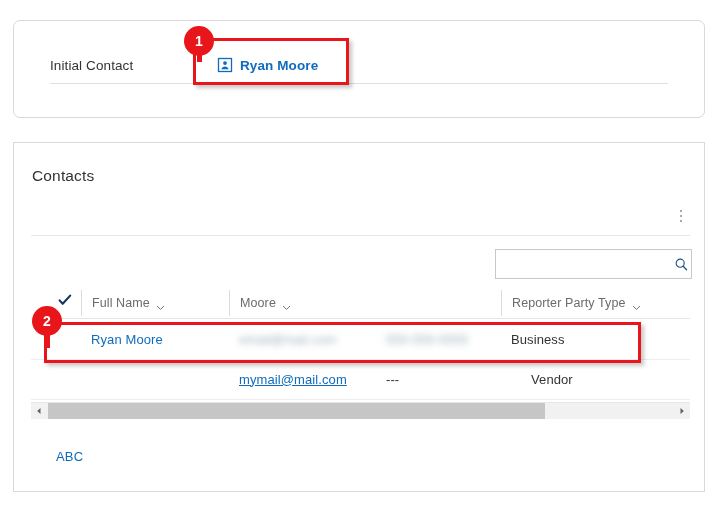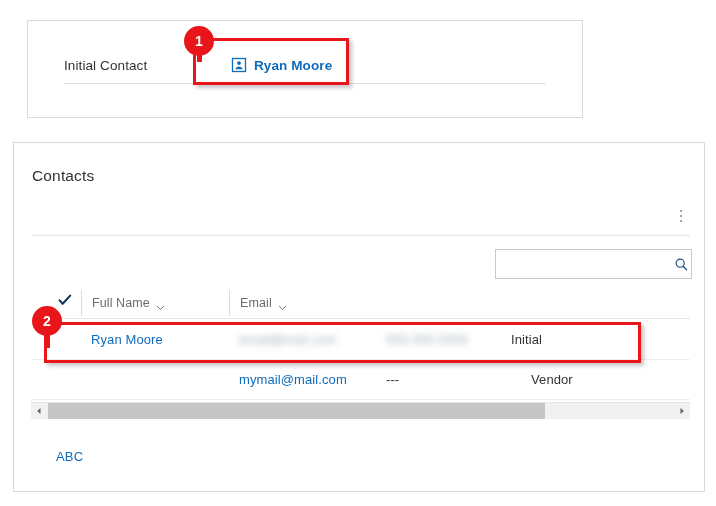--- a/index.html
+++ b/index.html
@@ -18,24 +18,25 @@
 
   .card {
     position: absolute;
     background: #ffffff;
     border: 1px solid #d9d9d9;
     box-sizing: border-box;
   }
 
   
   #card-initial-contact {
-    left: 27px;
+    left: 13px;
     top: 20px;
-    width: 556px;
+    width: 692px;
     height: 98px;
+    border-radius: 7px;
   }
   .field-row {
     position: absolute;
     left: 0;
     top: 26px;
     width: 100%;
     height: 42px;
   }
   .field-label {
     position: absolute;
@@ -389,42 +390,50 @@
     <div class="hdr-cell" style="left:50px;width:145px;">
       <span>Full Name</span>
       <span class="chev">
         <svg viewBox="0 0 10 7" width="9" height="6" aria-hidden="true">
           <path d="M1 1.2L5 5.2L9 1.2" fill="none" stroke="#6b6b6b" stroke-width="1.1"></path>
         </svg>
       </span>
     </div>
 
     <div class="hdr-cell" style="left:198px;width:140px;">
-      <span>Email</span>
+      <span>Moore</span>
       <span class="chev">
         <svg viewBox="0 0 10 7" width="9" height="6" aria-hidden="true">
           <path d="M1 1.2L5 5.2L9 1.2" fill="none" stroke="#6b6b6b" stroke-width="1.1"></path>
         </svg>
       </span>
     </div>
 
 
+    <div class="hdr-cell" style="left:470px;width:165px;">
+      <span>Reporter Party Type</span>
+      <span class="chev">
+        <svg viewBox="0 0 10 7" width="9" height="6" aria-hidden="true">
+          <path d="M1 1.2L5 5.2L9 1.2" fill="none" stroke="#6b6b6b" stroke-width="1.1"></path>
+        </svg>
+      </span>
+    </div>
   </div>
 
   <div class="grid-head-rule"></div>
 
   <div class="grid-row" id="row-0">
     <span class="cell link" style="left:60px;">Ryan Moore</span>
     <span class="cell blurred" style="left:208px;">email@mail.com</span>
     <span class="cell blurred" style="left:355px;">555-555-5555</span>
-    <span class="cell" style="left:480px;">Initial</span>
+    <span class="cell" style="left:480px;">Business</span>
   </div>
 
   <div class="grid-row" id="row-1">
-    <span class="cell link" style="left:208px;">mymail@mail.com</span>
+    <span class="cell link" style="left:208px;text-decoration:underline;">mymail@mail.com</span>
     <span class="cell" style="left:355px;">---</span>
     <span class="cell" style="left:480px;margin-left:20px;">Vendor</span>
   </div>
 
   <div class="hscroll">
     <span class="arrow left">
       <svg viewBox="0 0 8 10" width="6" height="8" aria-hidden="true">
         <path d="M6 1L1.6 5L6 9z" fill="#606060"></path>
       </svg>
     </span>

